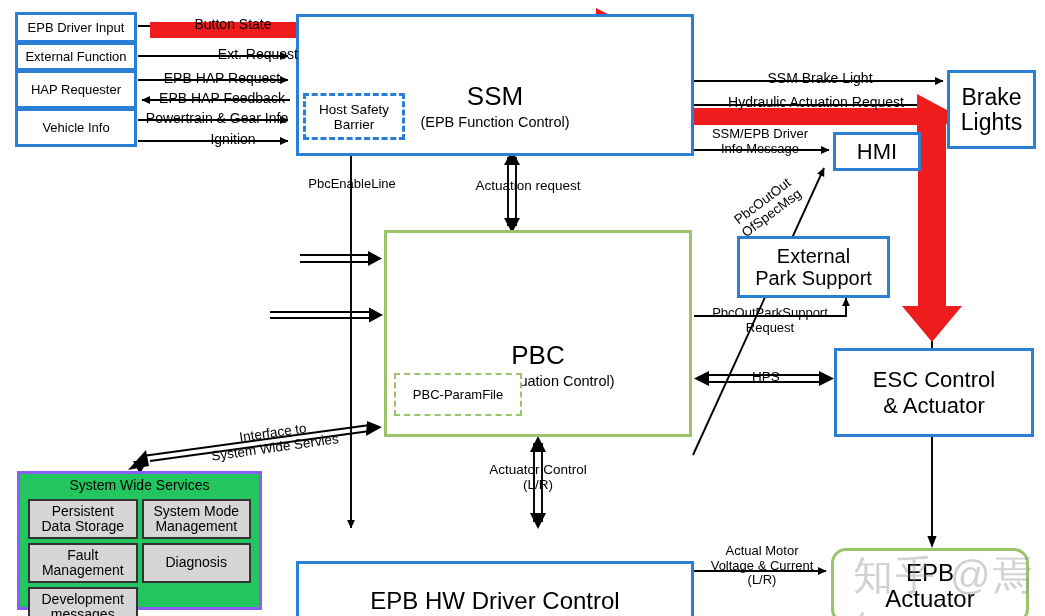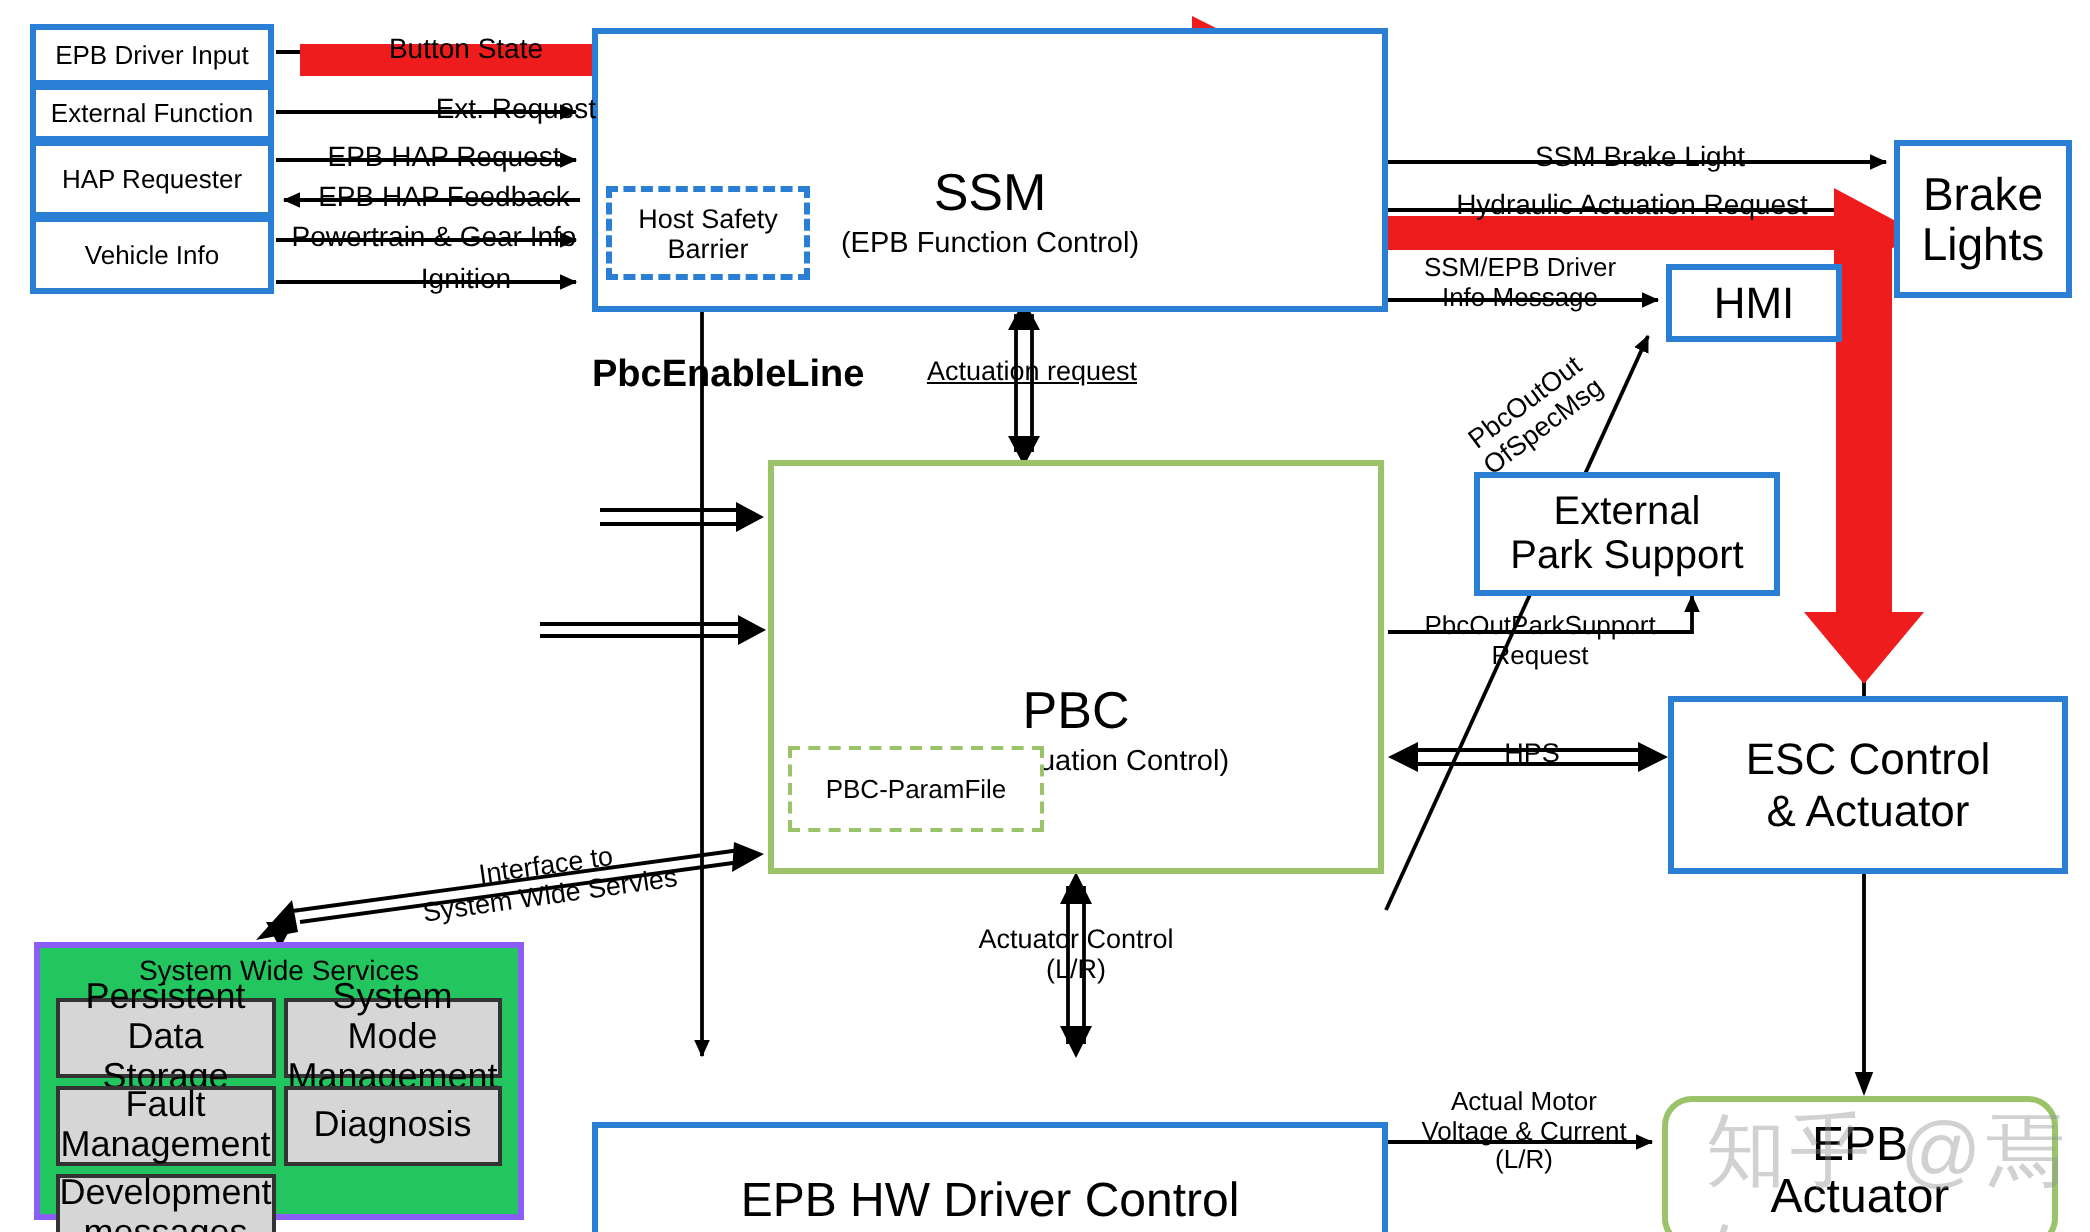--- a/index.html
+++ b/index.html
@@ -19,21 +19,21 @@
        white-space:pre-line;}
   .dashed-blue{border:3px dashed #2a7fd4;}
   .dashed-green{border:2px dashed #9bc46a;}
   .sws-panel{position:absolute;box-sizing:border-box;border:3px solid #8b5cf6;
              background:#22c55e;}
   .sws-title{text-align:center;font-size:14px;padding-top:3px;}
   .sws-grid{position:absolute;left:8px;top:25px;width:calc(100% - 16px);
             display:flex;flex-wrap:wrap;gap:4px;}
   .sws-cell{box-sizing:border-box;border:2px solid #333;background:#d6d6d6;
             width:calc(50% - 2px);height:40px;display:flex;align-items:center;
-            justify-content:center;text-align:center;font-size:18px;line-height:1.1;
+            justify-content:center;text-align:center;font-size:14px;line-height:1.1;
             white-space:pre-line;}
   .watermark{position:absolute;color:rgba(140,145,150,0.42);font-size:40px;
              letter-spacing:2px;pointer-events:none;user-select:none;}
 </style>
 </head>
 <body>
 
 <div id="root">
 
   <svg id="svg-layer" viewBox="0 0 1045 616" xmlns="http://www.w3.org/2000/svg">
@@ -199,22 +199,22 @@
   <div class="lbl" style="left:152px;top:71px;width:140px;font-size:14px;">EPB HAP Request</div>
   <div class="lbl" style="left:152px;top:91px;width:140px;font-size:14px;">EPB HAP Feedback</div>
   <div class="lbl" style="left:142px;top:111px;width:150px;font-size:14px;">Powertrain &amp; Gear Info</div>
   <div class="lbl" style="left:168px;top:132px;width:130px;font-size:14px;">Ignition</div>
 
   <div class="lbl" style="left:700px;top:71px;width:240px;font-size:14px;">SSM Brake Light</div>
   <div class="lbl" style="left:700px;top:95px;width:232px;font-size:14px;">Hydraulic Actuation Request</div>
   <div class="lbl" style="left:700px;top:127px;width:120px;font-size:13px;">SSM/EPB Driver
 Info Message</div>
 
-  <div class="lbl" style="left:296px;top:177px;width:112px;font-size:19px;font-weight:bold;">PbcEnableLine</div>
-  <div class="lbl" style="left:452px;top:178px;width:128px;font-size:13.5px;text-decoration:underline;">Actuation request</div>
+  <div class="lbl" style="left:296px;top:177px;width:112px;font-size:13px;">PbcEnableLine</div>
+  <div class="lbl" style="left:464px;top:178px;width:128px;font-size:13.5px;">Actuation request</div>
 
   <div class="lbl" style="left:712px;top:192px;width:110px;font-size:13.5px;
               transform:rotate(-37deg);transform-origin:center center;">PbcOutOut
 OfSpecMsg</div>
 
   <div class="lbl" style="left:700px;top:306px;width:140px;font-size:13px;">PbcOutParkSupport
 Request</div>
 
   <div class="lbl" style="left:738px;top:369px;width:56px;font-size:13.5px;">HPS</div>
 

